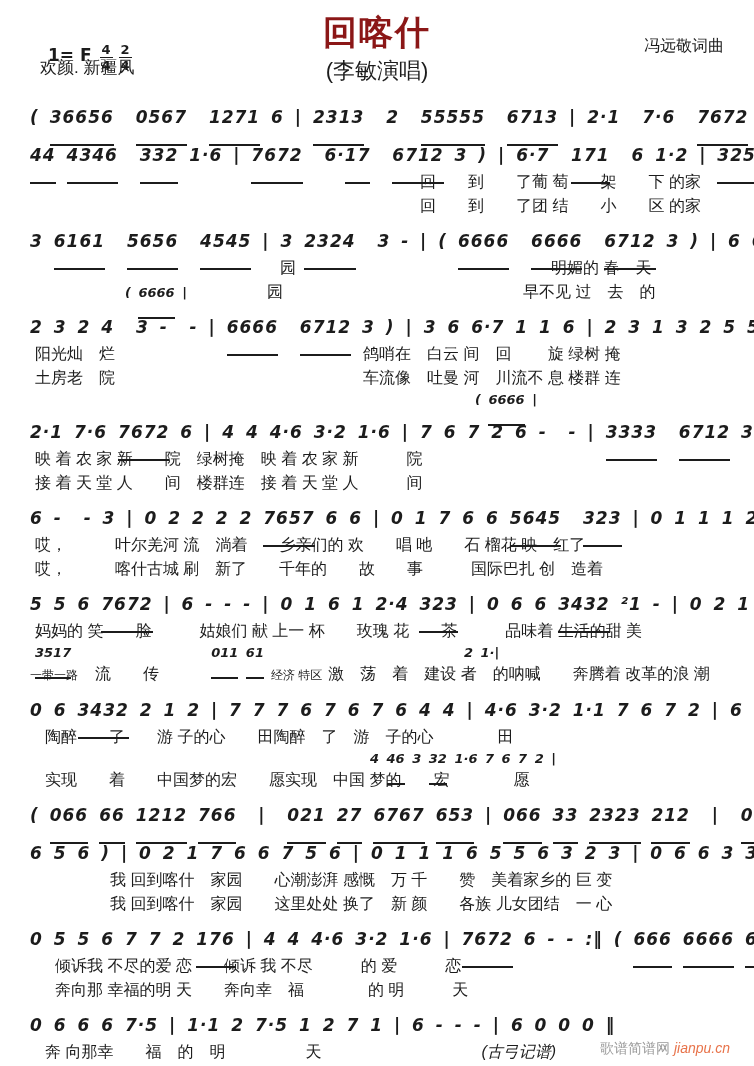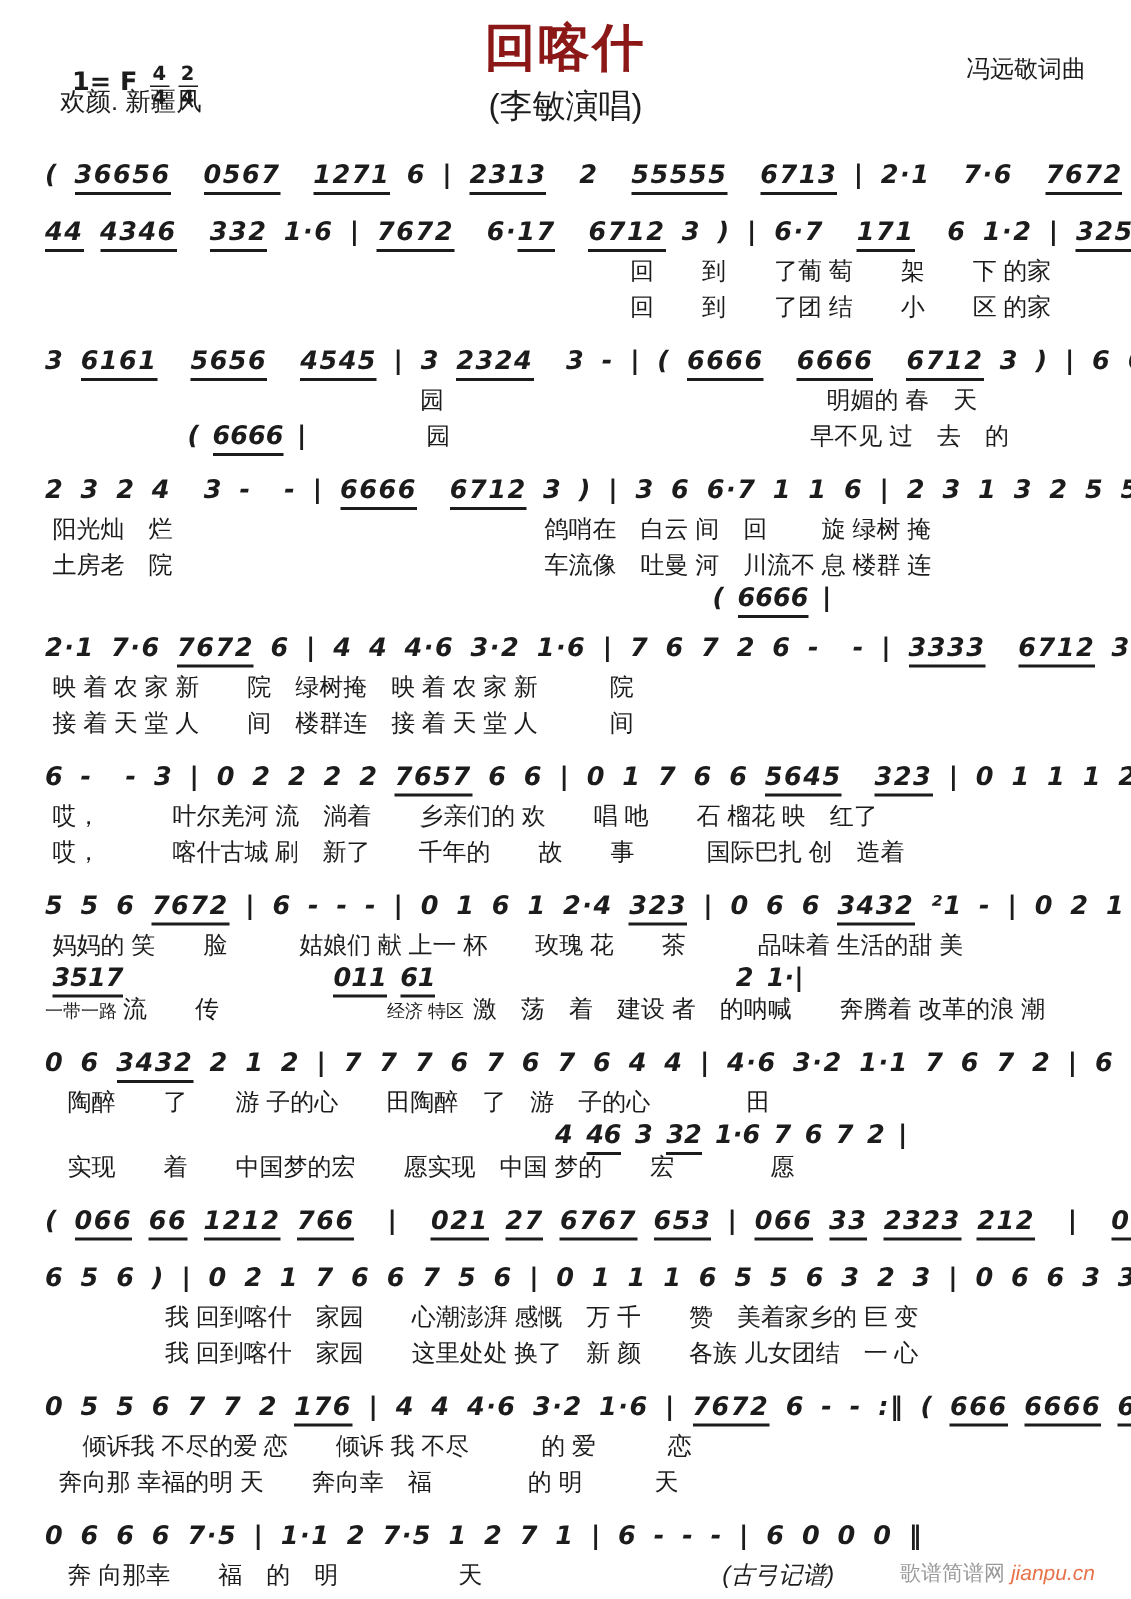--- a/index.html
+++ b/index.html
@@ -27,24 +27,24 @@
   .song-title{font-size:34px;font-weight:bold;color:var(--title-color);
     letter-spacing:2px;line-height:36px;}
   .performer{font-size:22px;margin-top:6px;}
   .credit{position:absolute;right:30px;top:36px;font-size:16px;}
   
   .score{padding:2px 0 0 0;}
   .system{margin-top:8px;}
   .row{display:flex;align-items:baseline;padding-left:30px;}
   .n{font-family:"DejaVu Sans",sans-serif;font-style:italic;font-weight:bold;
      font-size:17px;letter-spacing:1px;word-spacing:4px;white-space:pre;line-height:30px;}
-  .beam{border-bottom:2px solid currentColor;padding-bottom:1px;}
+  .beam{border-bottom:2px solid currentColor;padding-bottom:17px;}
   .l{font-size:16px;white-space:pre;line-height:24px;}
   .s{font-family:"DejaVu Sans",sans-serif;font-style:italic;font-weight:bold;
-     font-size:17px;word-spacing:3px;white-space:pre;line-height:19px;}
+     font-size:13px;word-spacing:3px;white-space:pre;line-height:19px;}
   .sl{font-size:12px;white-space:pre;line-height:24px;}
   
   .footer{position:absolute;right:24px;bottom:8px;font-size:14px;}
   .wm-site{color:var(--wm-gray);}
   .wm-domain{color:var(--wm-accent);font-style:italic;}
 </style>
 </head>
 <body>
 
 <div class="page">
@@ -144,21 +144,21 @@
         <div class="row">
           <span class="l" style="margin-left: 5px;">妈妈的 笑　　脸　　　姑娘们 献 上一 杯　　玫瑰 花　　茶　　　品味着 生活的甜 美</span>
         </div>
         <div class="row">
           <span class="s" style="margin-left: 5px;"><span class="beam">3517</span></span>
           <span class="s" style="margin-left: 140px;"><span class="beam">011</span> <span class="beam">61</span></span>
           <span class="s" style="margin-left: 200px;">2 1·|</span>
         </div>
         <div class="row">
           <span class="sl">一带一路</span>
-          <span class="l" style="margin-left: 4px; text-align: right;">流　　传</span>
+          <span class="l" style="margin-left: 17px; text-align: right;">流　　传</span>
           <span class="sl" style="margin-left: 112px;">经济 特区</span>
           <span class="l" style="margin-left: 6px;">激　荡　着　建设 者　的呐喊　　奔腾着 改革的浪 潮</span>
         </div>
       </div>
       <div class="system">
         <div class="row">
           <span class="n">0 6 <span class="beam">3432</span> 2 1 2 | 7 7 7 6 7 6 7 6 4 4 | 4·6 3·2 1·1 7 6 7 2 | 6 - - - |</span>
         </div>
         <div class="row">
           <span class="l" style="margin-left: 15px;">陶醉　　了　　游 子的心　　田陶醉　了　游　子的心　　　　田</span>
@@ -187,21 +187,21 @@
         </div>
       </div>
       <div class="system">
         <div class="row">
           <span class="n">0 5 5 6 7 7 2 <span class="beam">176</span> | 4 4 4·6 3·2 1·6 | <span class="beam">7672</span> 6 - - :‖ ( <span class="beam">666</span> <span class="beam">6666</span> <span class="beam">6712</span> 3 ) |</span>
         </div>
         <div class="row">
           <span class="l" style="margin-left: 25px;">倾诉我 不尽的爱 恋　　倾诉 我 不尽　　　的 爱　　　恋</span>
         </div>
         <div class="row">
-          <span class="l" style="margin-left: 9px;">奔向那 幸福的明 天　　奔向幸　福　　　　的 明　　　天</span>
+          <span class="l" style="margin-left: 25px;">奔向那 幸福的明 天　　奔向幸　福　　　　的 明　　　天</span>
         </div>
       </div>
       <div class="system">
         <div class="row">
           <span class="n">0 6 6 6 7·5 | 1·1 2 7·5 1 2 7 1 | 6 - - - | 6 0 0 0 ‖</span>
         </div>
         <div class="row">
           <span class="l" style="margin-left: 15px;">奔 向那幸　　福　的　明　　　　　天</span>
           <span class="l" style="margin-left: 160px; font-style: italic;">(古弓记谱)</span>
         </div>

